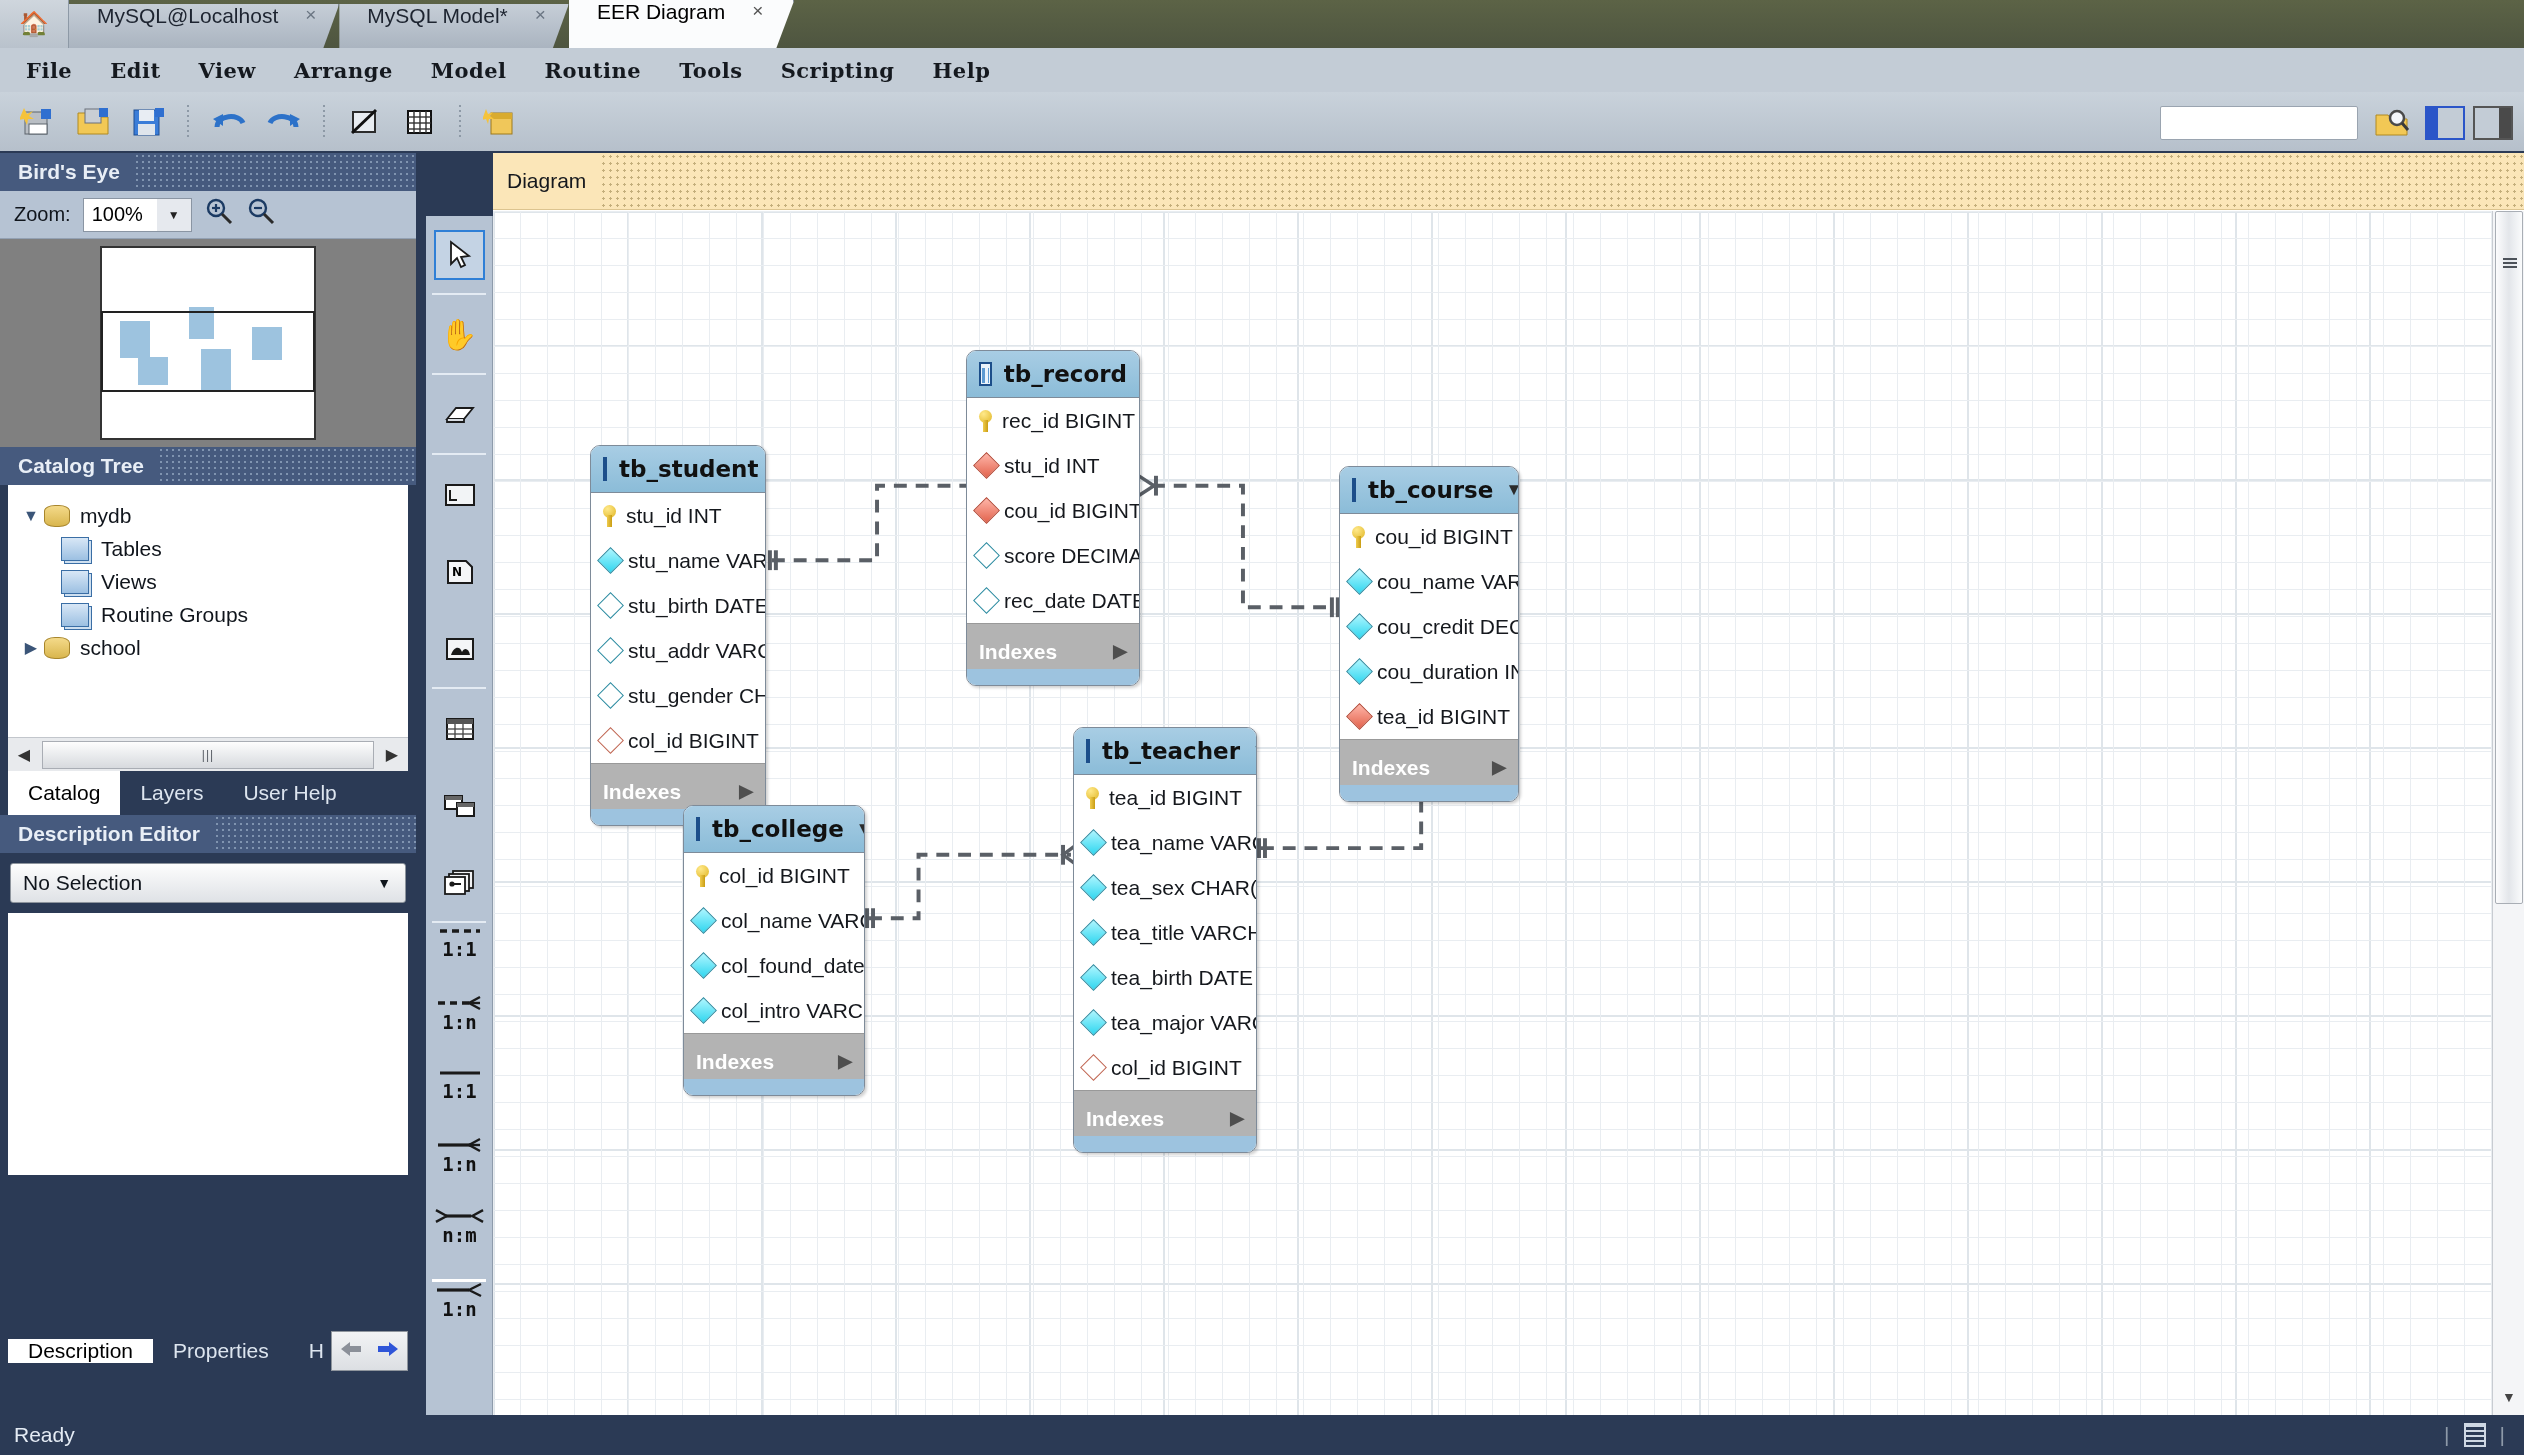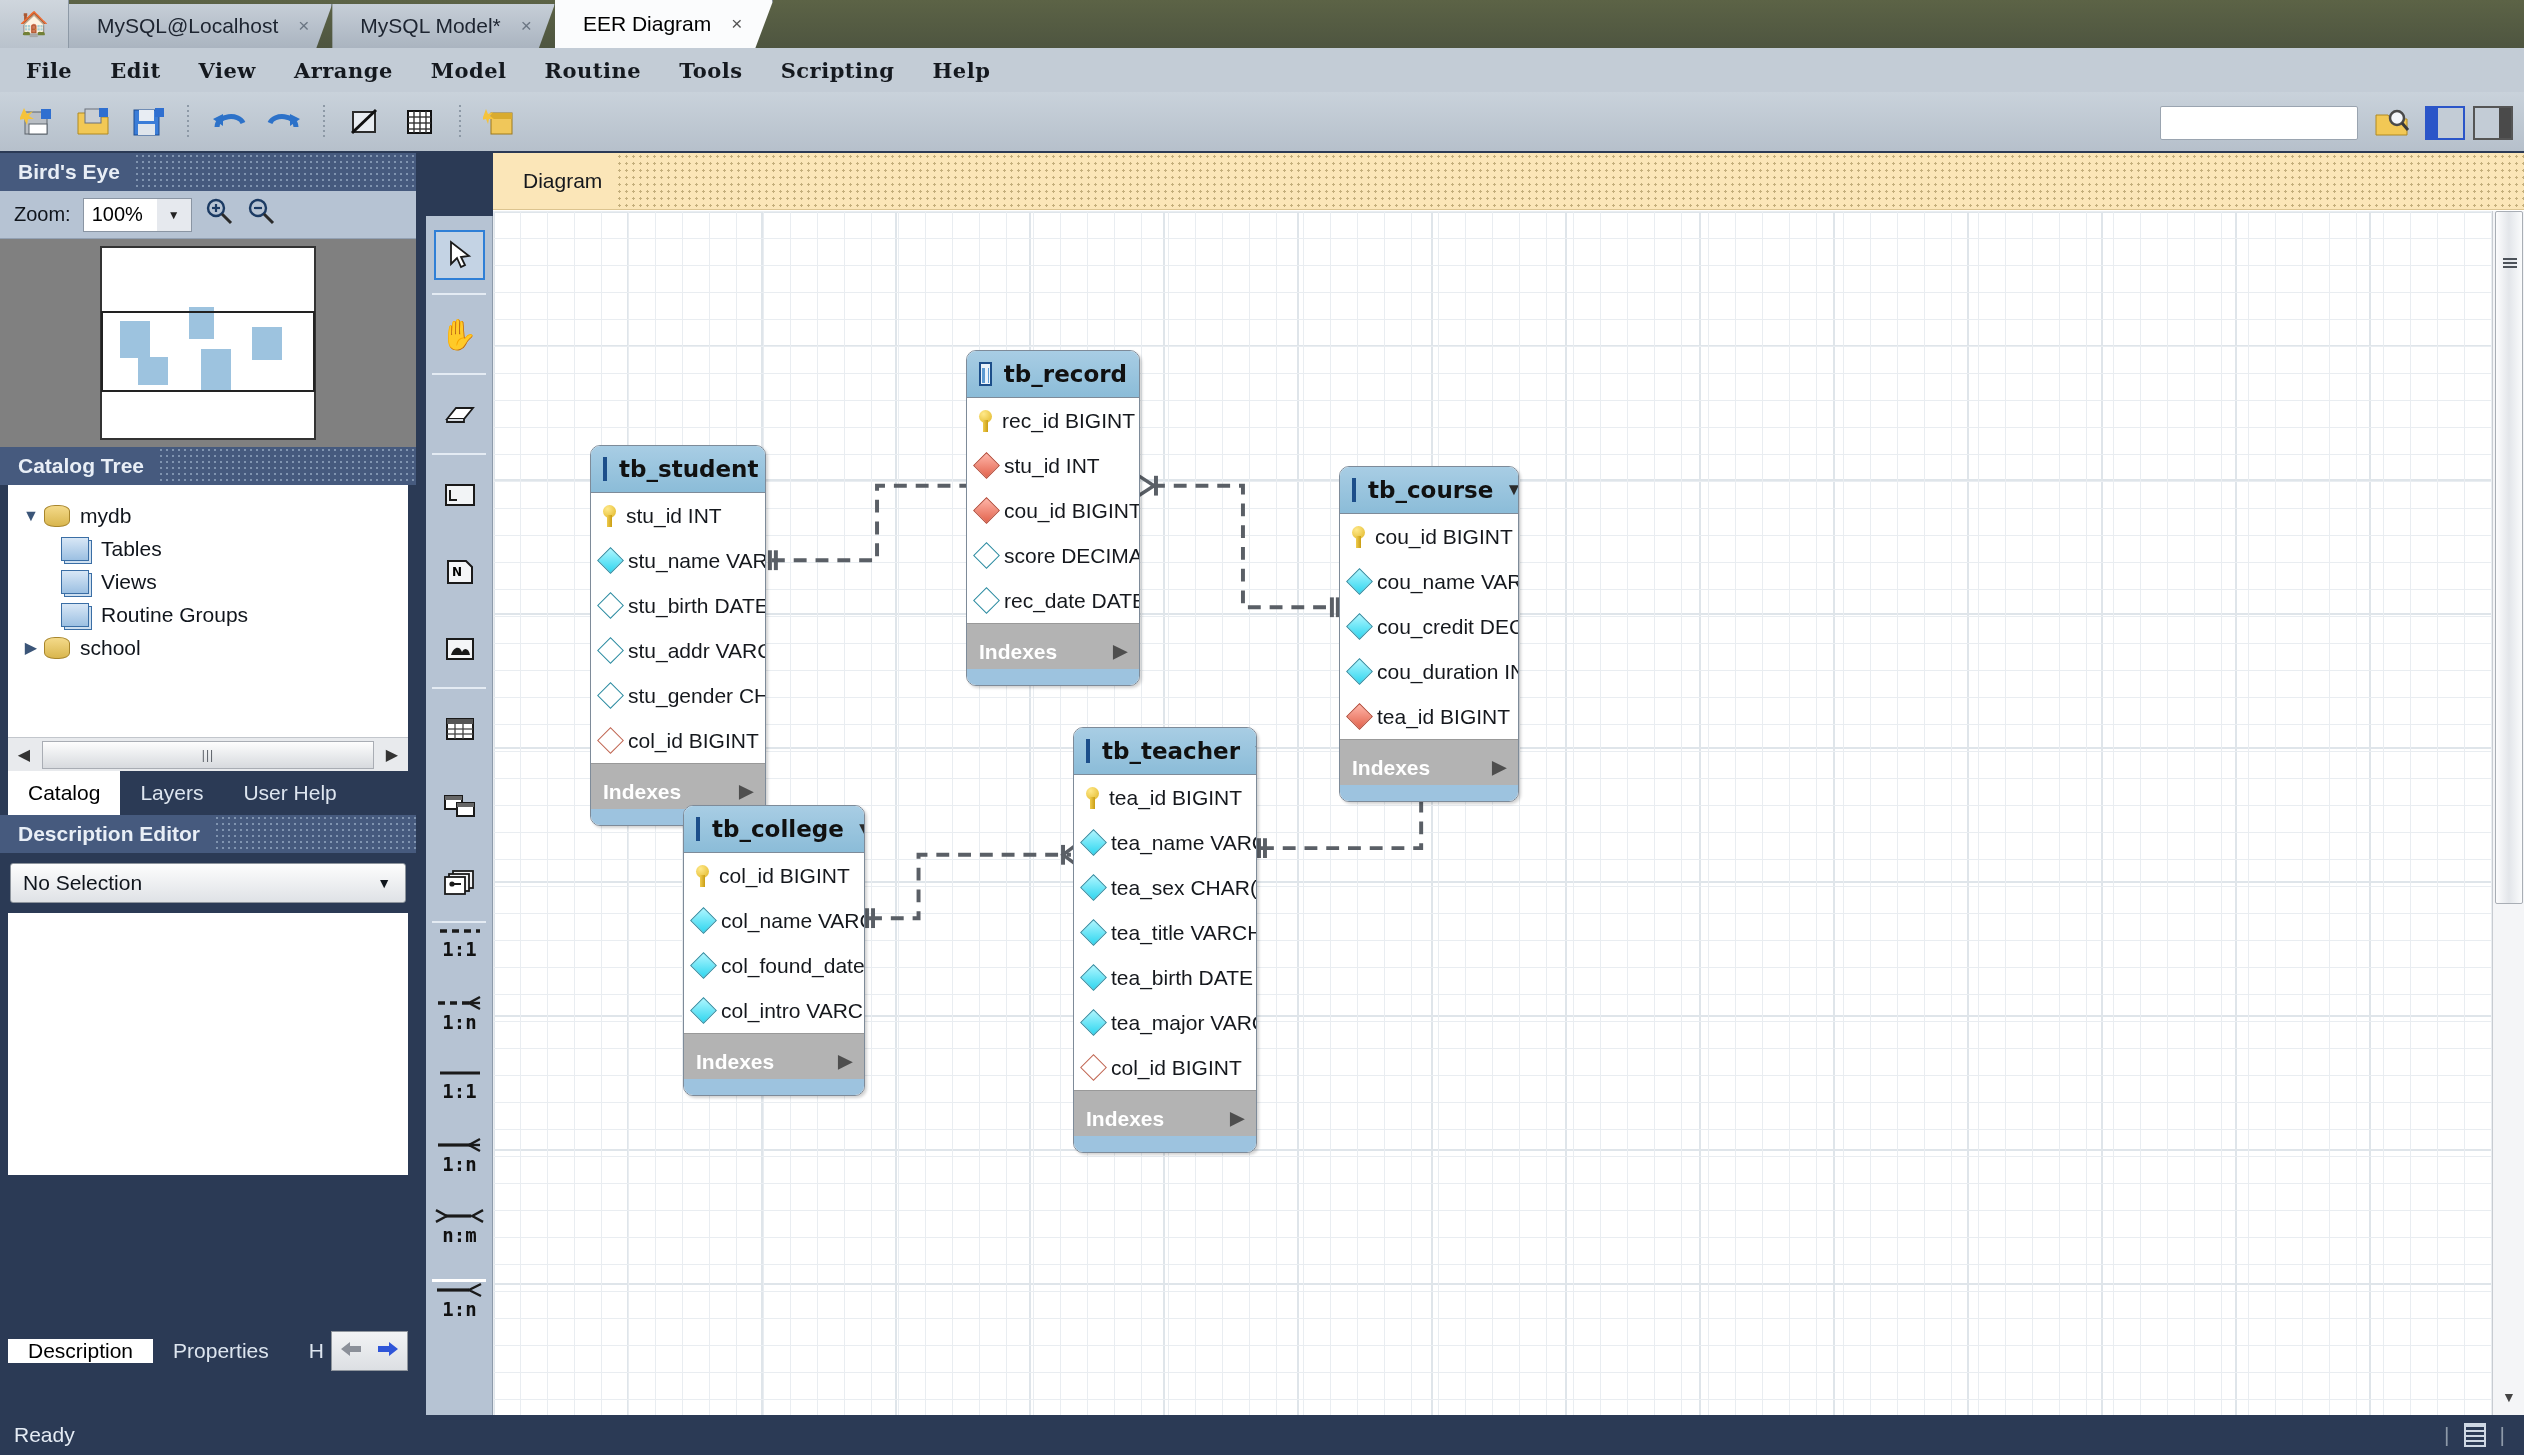--- a/index.html
+++ b/index.html
@@ -17,21 +17,21 @@
   }
   #home-tab {
     width:69px; height:48px;
     background: linear-gradient(to bottom,#cfd6dd,#b9c2cc);
     display:flex; align-items:center; justify-content:center;
     border-right:1px solid #8d99a6;
   }
   .home-glyph { font-size:24px; color:#2c5d9b; line-height:1; }
   .tab {
     height:44px; padding:0 22px 0 28px;
-    display:flex; align-items:center; gap:20px;
+    display:flex; align-items:flex-start; gap:27px;
     font-size:21px; color:#1d2430;
     background: linear-gradient(to bottom,#c6ced7,#aab4c0);
     border-right:1px solid #7f8a96;
     position:relative;
     clip-path: polygon(0 0, 100% 0, calc(100% - 16px) 100%, 0 100%);
   }
   .tab.active {
     background:#fbfcfd; color:#000; height:48px;
     clip-path: polygon(0 0, 100% 0, calc(100% - 18px) 100%, 0 100%);
     padding-right:30px;
@@ -177,21 +177,21 @@
   .pal-sep { height:3px; margin:0 6px; border-top:2px solid #e4ebf3; }
   .pal-rel { width:67px; height:71px; display:flex; flex-direction:column;
     align-items:center; justify-content:flex-start; gap:2px; }
   .pal-rel .rel-label { font-size:19px; font-family:"DejaVu Sans Mono", monospace;
     font-weight:bold; color:#111; line-height:1; }
   
   #diagram-wrap {
     position:absolute; left:493px; top:153px; right:0; height:1262px; background:#fff;
   }
   #diagram-header {
-    height:57px; background:#fbe6b8; display:flex; align-items:center; padding-left:30px;
+    height:57px; background:#fbe6b8; display:flex; align-items:center; padding-left:14px;
     font-size:21px; color:#15181d; border-bottom:1px solid #dcc48f;
   }
   #diagram-header .dotfill {
     background-image: radial-gradient(circle, #b9a470 1px, transparent 1.2px);
     background-size:7px 7px; opacity:.85;
   }
   #canvas {
     position:absolute; left:0; top:58px; right:32px; bottom:0;
     background-color:#fff;
     background-image:

